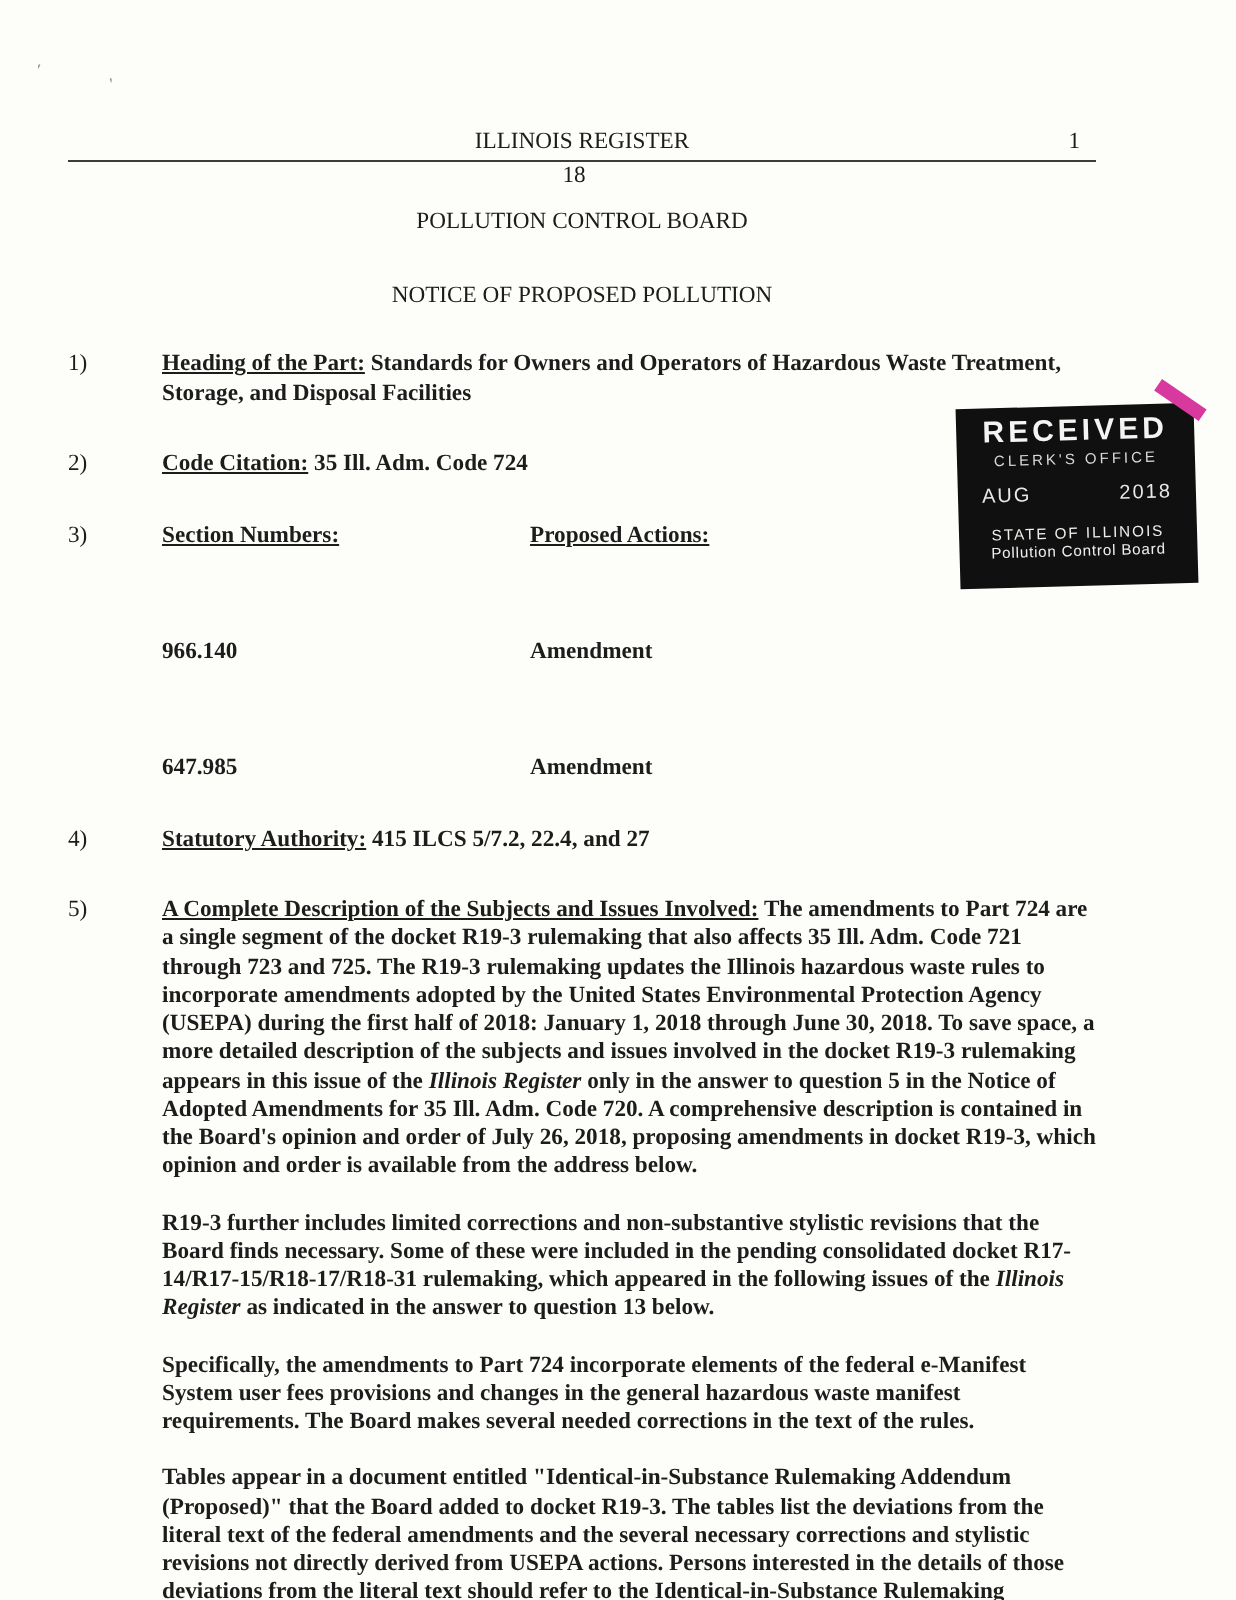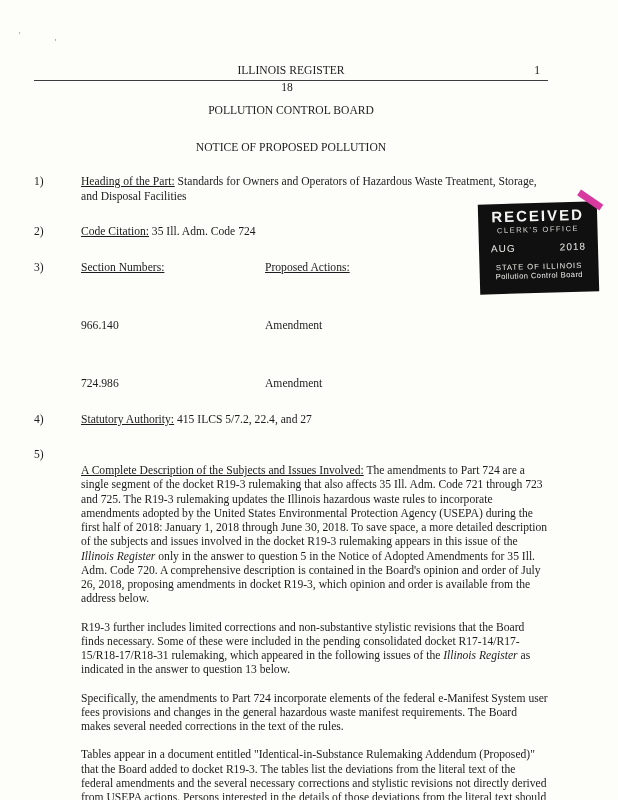--- a/index.html
+++ b/index.html
@@ -25,27 +25,27 @@
     text-align:center;
   }
   .header-page-num { position:absolute; right:8px; top:0; }
   .issue-row { text-align:center; padding-right:8px; line-height:1.25; }
   .center { text-align:center; }
   .board-title { margin-top:9px; }
   .notice-title { margin-top:24px; }
 
   .item { display:flex; margin-top:21px; }
   .item-num { width:47px; flex:none; }
-  .item-body { flex:1; line-height:1.24; }
+  .item-body { flex:1; line-height:1.24;font-weight:bold; }
   .ul { text-decoration:underline; }
 
   .cols { display:grid; grid-template-columns:140px auto; line-height:1.24;gap:44px; }
 
   .para { margin:0 0 14px 0; line-height:1.23; text-align:left; }
-  .para:first-child { margin-top:16px; }
+  .para:first-child { margin-top:0; }
   i { font-style:italic; }
 
   
   .stamp {
     position:absolute;
     left:479px; top:203px;
     width:119px; height:90px;
     background:#101010;
     transform:rotate(-1.6deg);
     color:#f4f4f2;
@@ -112,21 +112,21 @@
   </div>
 
   <div class="item">
     <div class="item-num">3)</div>
     <div class="item-body">
       <div class="cols">
         <span class="ul">Section Numbers:</span>
         <span class="ul">Proposed Actions:</span>
         <span>966.140</span>
         <span>Amendment</span>
-        <span>724.986</span>
+        <span>647.985</span>
         <span>Amendment</span>
       </div>
     </div>
   </div>
 
   <div class="item">
     <div class="item-num">4)</div>
     <div class="item-body">
       <span class="ul">Statutory Authority:</span>
       <span>415 ILCS 5/7.2, 22.4, and 27</span>

